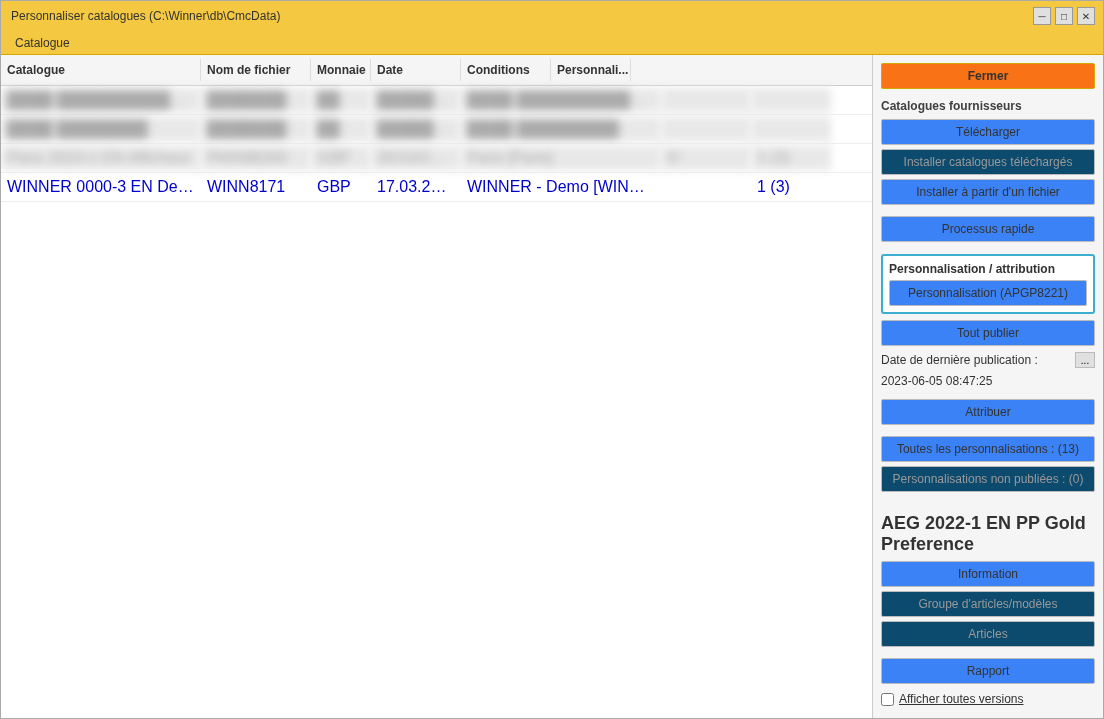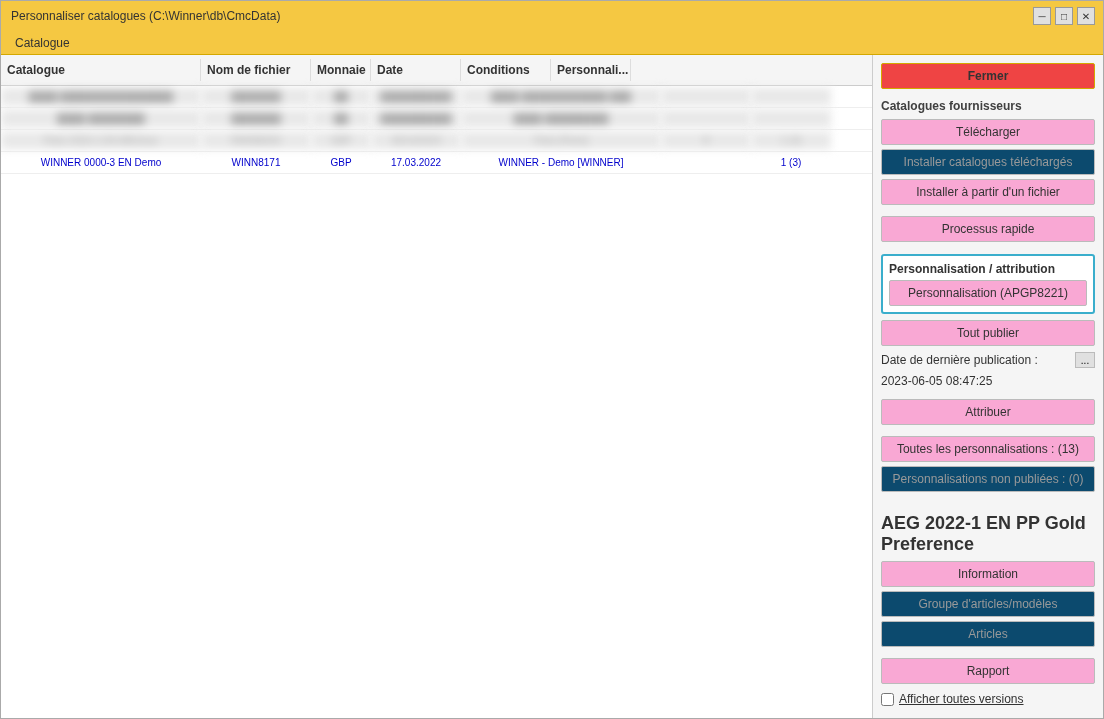--- a/index.html
+++ b/index.html
@@ -99,27 +99,26 @@
     .col-fournisseur { width: 200px; }
     .col-conditions { width: 90px; }
     .col-personn { width: 80px; }
 
     .table-row {
       display: flex;
       border-bottom: 1px solid #eee;
       padding: 2px 0;
     }
     .table-row .cell {
-      font-size: 10px;
+      font-size: 16px;
       color: #333;
       padding: 3px 6px;
       overflow: hidden;
       white-space: nowrap;
       text-overflow: ellipsis;
-      text-align: center;
     }
     .table-row.blurred .cell {
       filter: blur(4px);
       color: #aaa;
       background: #e8e8e8;
       user-select: none;
     }
     .table-row .cell.blue-text { color: #0000cc; }
 
     .sidebar {
@@ -127,30 +126,30 @@
       background: #f5f5f5;
       display: flex;
       flex-direction: column;
       padding: 8px;
       gap: 4px;
       overflow-y: auto;
     }
     .sidebar-btn {
       width: 100%;
       padding: 5px 8px;
-      background: #f9a8d4;
+      background: #3b82f6;
       border: 1px solid #bbb;
       cursor: pointer;
       font-size: 12px;
       color: #333;
       text-align: center;
       border-radius: 2px;
     }
     .sidebar-btn.primary {
-      background: #ef4444;
+      background: #f97316;
       border: 1px solid #d4a800;
       font-weight: bold;
     }
     .sidebar-btn.disabled {
       color: #999;
       cursor: default;
       background: #0c4a6e;
       text-align: center;
     }
     .sidebar-section-title {

